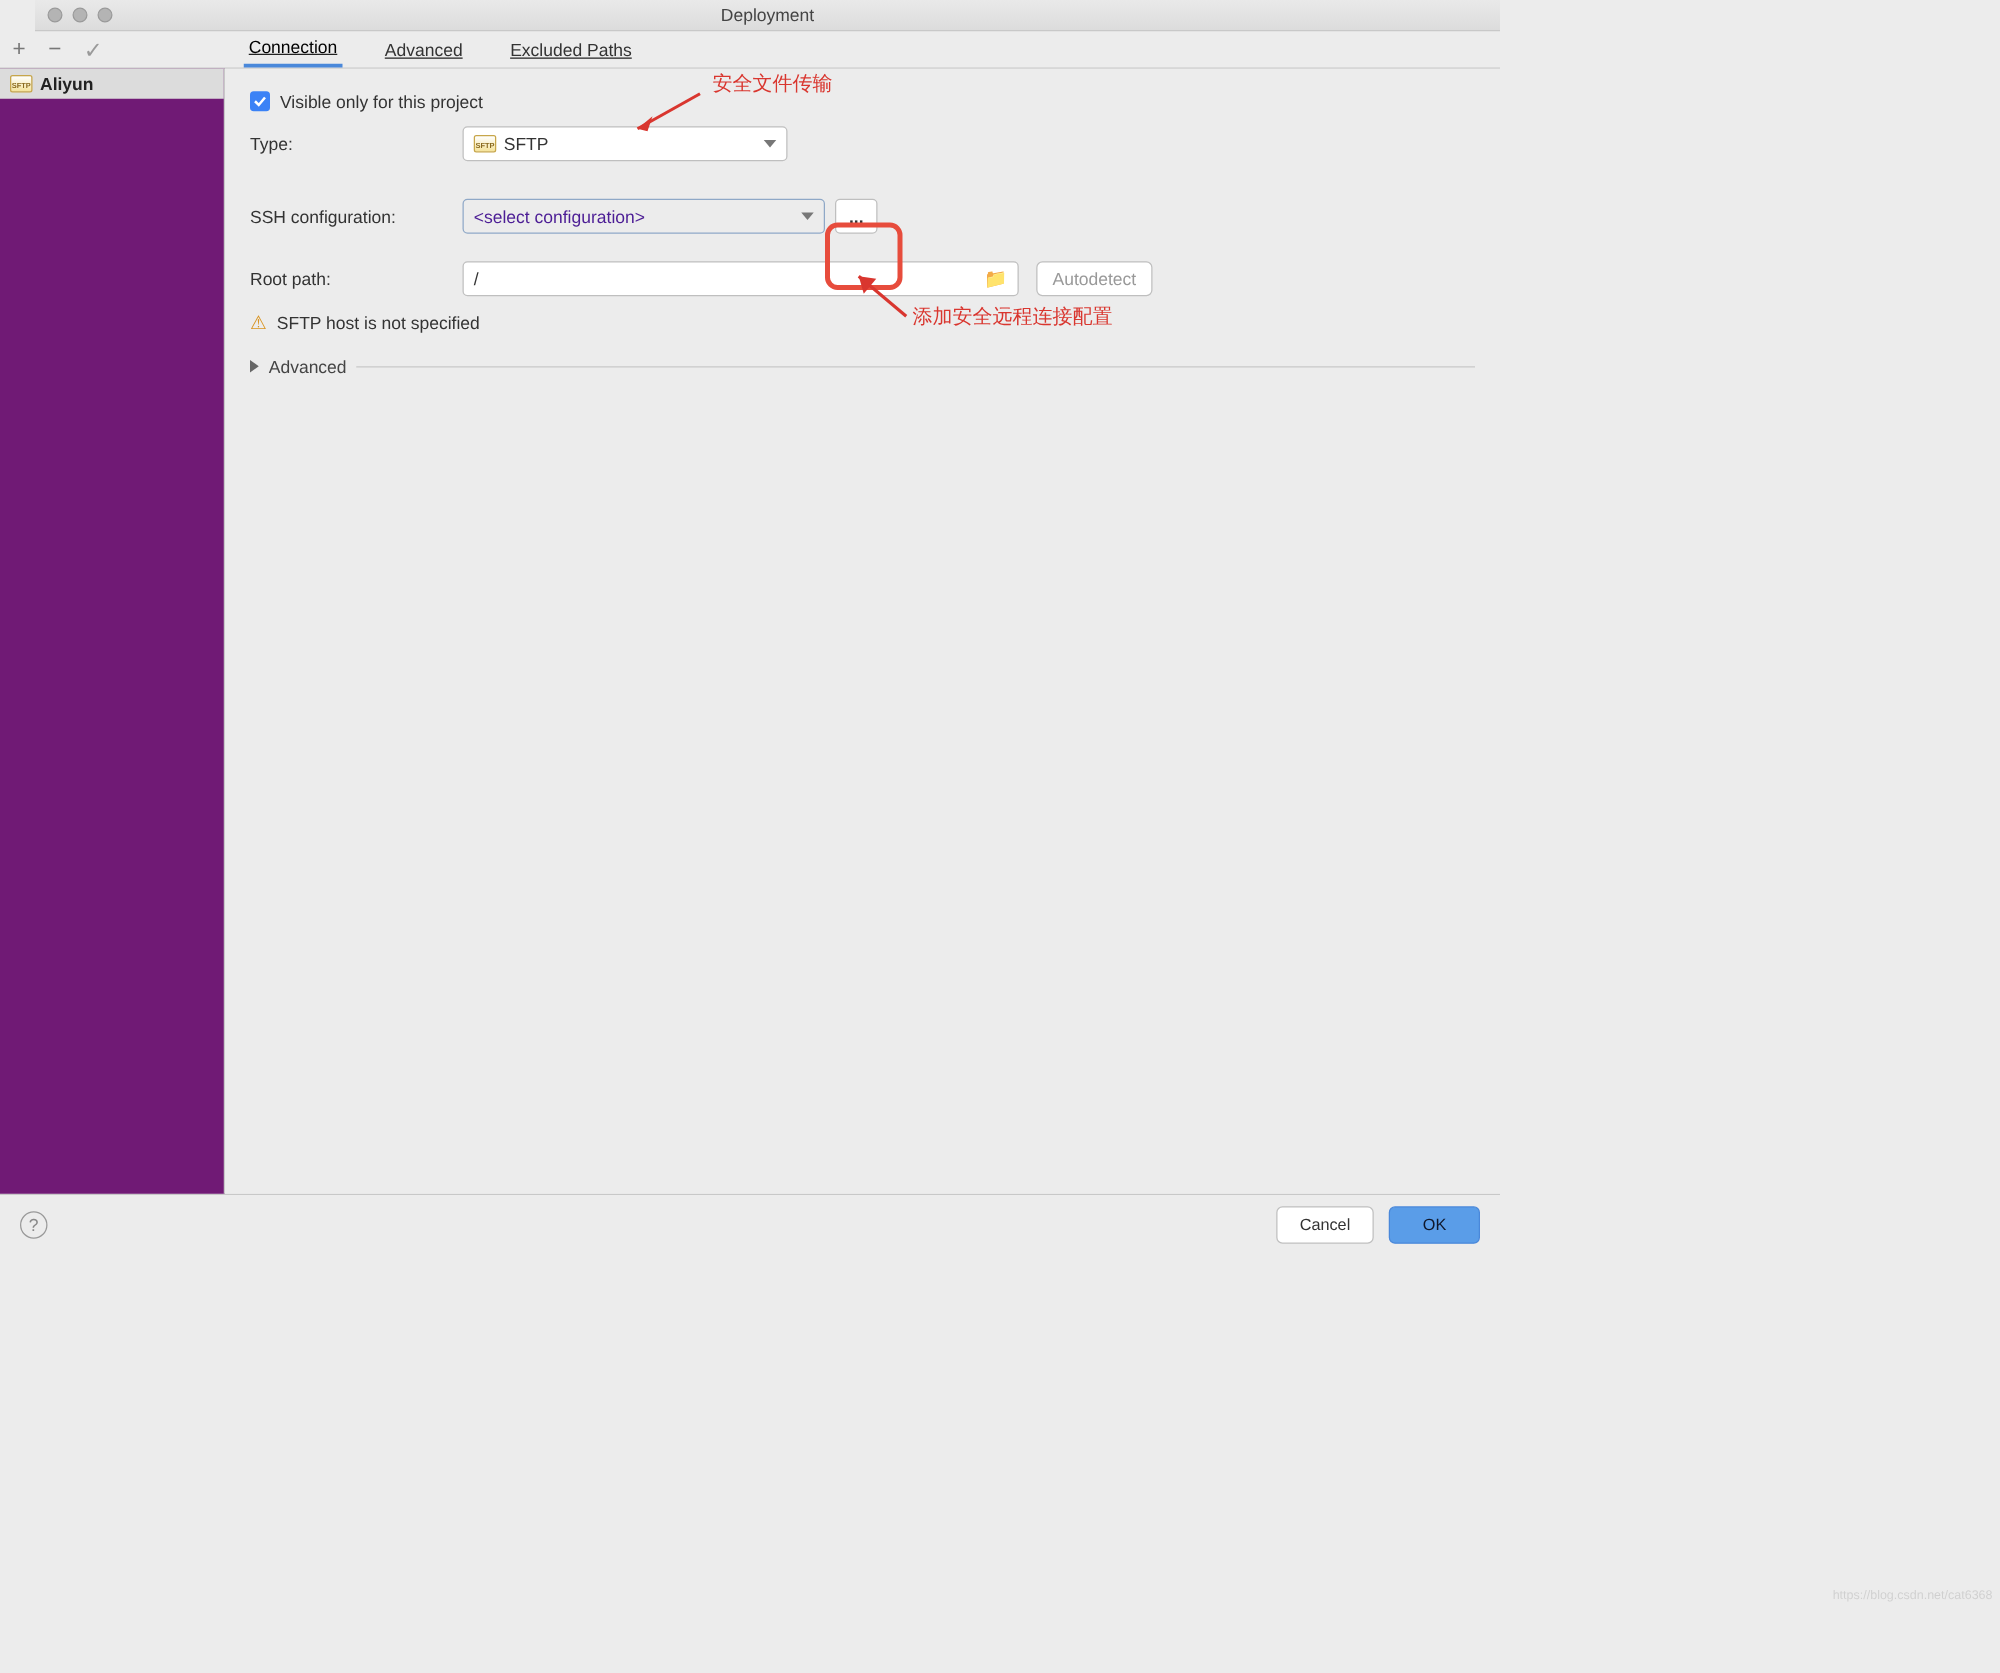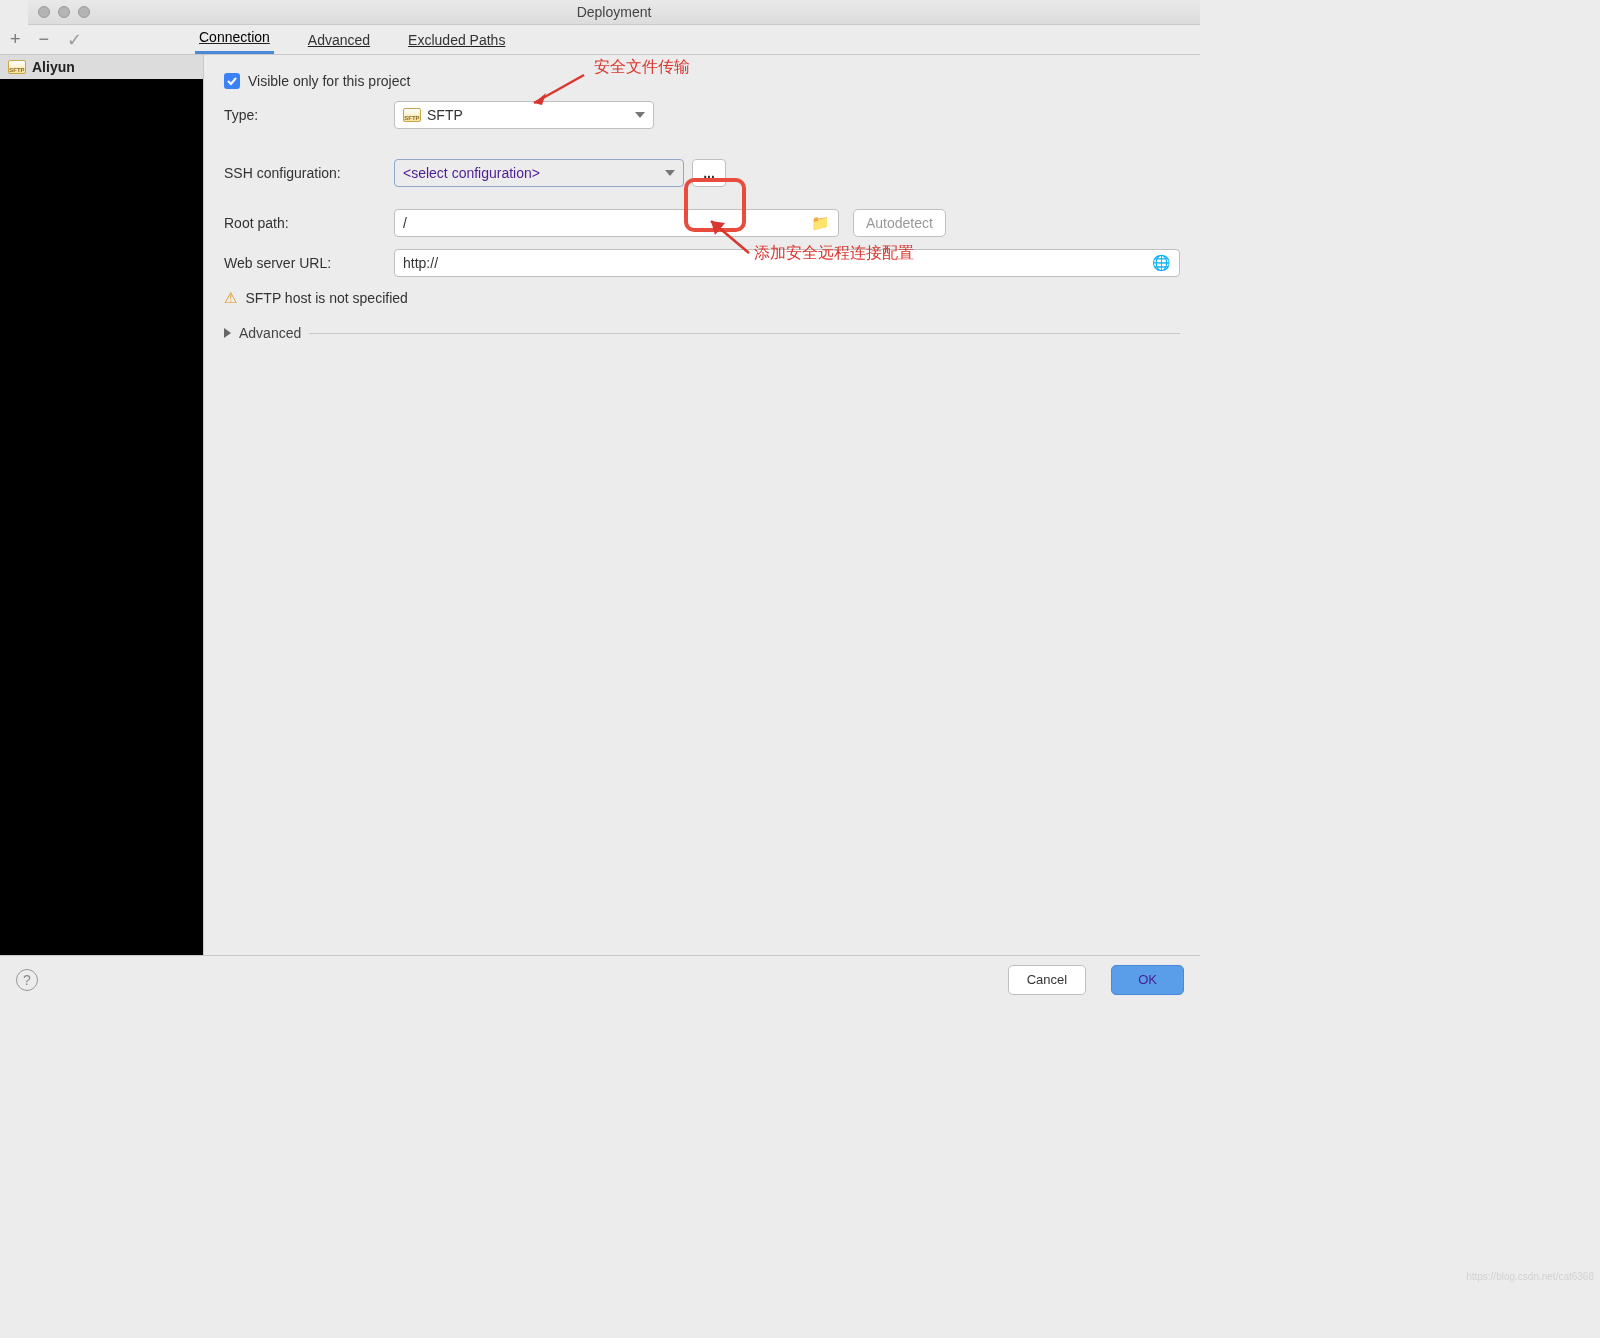--- a/index.html
+++ b/index.html
@@ -14,41 +14,41 @@
   
   .header { height:30px; display:flex; border-bottom:1px solid #c8c8c8;}
   .left-tools { width:180px; display:flex; align-items:center; gap:18px; padding-left:10px; color:#777;}
   .left-tools span { font-size:18px; cursor:pointer;}
   .tabs { flex:1; display:flex; align-items:flex-end; padding-left:15px; gap:30px; font-size:14px;text-decoration:underline;}
   .tab { padding:6px 4px; color:#333; cursor:pointer;}
   .tab.active { color:#000; border-bottom:3px solid #4a88da;}
 
   
   .main { display:flex; height: calc(100% - 25px - 30px - 48px);}
-  .sidebar { width:204px; background:#000000; border-right:1px solid #c8c8c8;}
+  .sidebar { width:180px; background:#701a75; border-right:1px solid #c8c8c8;}
   .server-item { display:flex; align-items:center; gap:6px; padding:4px 8px; background:#dcdcdc; font-weight:bold; font-size:14px;}
   .sftp-icon { width:18px; height:14px; background:linear-gradient(#fff,#f5e39a); border:1px solid #c7a64a; border-radius:2px; position:relative; font-size:7px; display:flex; align-items:flex-end; justify-content:center; color:#8a6a1f; font-weight:bold;}
   .sftp-icon::before{content:"SFTP"; transform:scale(.85);}
 
   .content { flex:1; padding:18px 20px 10px 20px; background:#ececec; position:relative; font-size:14px; color:#333;}
   .row { display:flex; align-items:center; margin:12px 0;}
   .label { width:170px;}
   .checkbox { width:16px; height:16px; border-radius:3px; background:#3b82f6; display:inline-flex; align-items:center; justify-content:center; margin-right:8px;}
   .checkbox svg{width:12px;height:12px;}
 
   .dropdown { display:flex; align-items:center; justify-content:space-between; background:#fff; border:1px solid #bfbfbf; border-radius:4px; height:28px; padding:0 8px; width:280px; cursor:pointer;}
   .dropdown.gray { background:#ececec; color:#4c1d95;}
   .caret { width:0;height:0;border-left:5px solid transparent;border-right:5px solid transparent;border-top:6px solid #777;}
 
   .browse-btn { width:34px; height:28px; background:#fff; border:1px solid #bfbfbf; border-radius:4px; margin-left:8px; display:flex; align-items:center; justify-content:center; font-weight:bold; font-size:14px; cursor:pointer;}
   .red-box { position:absolute; border:4px solid #e74c3c; border-radius:10px;}
 
   .btn { height:28px; padding:0 12px; background:#fff; border:1px solid #bfbfbf; border-radius:5px; color:#888; cursor:pointer; display:inline-flex; align-items:center;}
   .btn.enabled{color:#333;}
-  .btn.primary { background:#5a9de8; color:#4c1d95; border-color:#4a88da; padding:0 26px;margin-left:13px;}
+  .btn.primary { background:#5a9de8; color:#0f172a; border-color:#4a88da; padding:0 26px;}
 
   .text-input { flex:1; height:28px; background:#fff; border:1px solid #bfbfbf; border-radius:4px; padding:0 8px; display:flex; align-items:center; justify-content:space-between;}
   .folder-icon{color:#aaa; font-size:15px;}
   .globe-icon{color:#888; font-size:15px;}
 
   .warning { display:flex; align-items:center; gap:8px; margin-top:12px; font-size:14px;}
   .warn-icon{color:#d9931f; font-size:15px;}
 
   .advanced-row { display:flex; align-items:center; margin-top:18px; gap:8px; color:#444;}
   .adv-caret{width:0;height:0;border-top:5px solid transparent;border-bottom:5px solid transparent;border-left:7px solid #666;}
@@ -138,27 +138,20 @@
       <div class="text-input" style="max-width:445px;">
         <span>/</span>
         <span class="folder-icon">📁</span>
       </div>
       <div style="width:14px;"></div>
       <div class="btn" style="color:#999;">
         <span>Autodetect</span>
       </div>
     </div>
 
-    <div class="row">
-      <div class="label">Web server URL:</div>
-      <div class="text-input">
-        <span>http://</span>
-        <span class="globe-icon">🌐</span>
-      </div>
-    </div>
 
     <div class="warning">
       <span class="warn-icon">⚠</span>
       <span>SFTP host is not specified</span>
     </div>
 
     <div class="advanced-row">
       <span class="adv-caret"></span>
       <span>Advanced</span>
       <div class="adv-line"></div>

